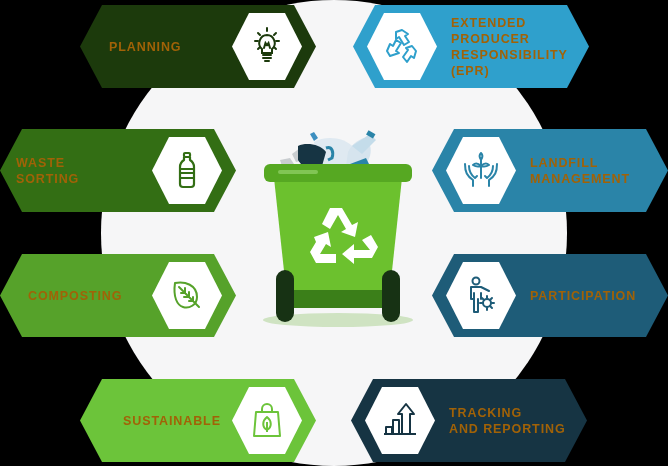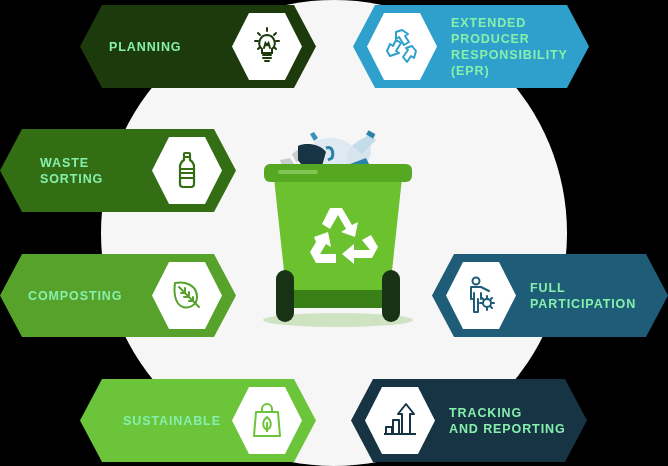--- a/index.html
+++ b/index.html
@@ -2,21 +2,21 @@
 <html><head>
 <meta charset="utf-8">
 <style>
   html, body { margin: 0; padding: 0; background: #000; }
   body { width: 668px; height: 466px; position: relative; overflow: hidden; font-family: "Liberation Sans", "DejaVu Sans", sans-serif; }
   #stage { position: absolute; left: 0; top: 0; width: 668px; height: 466px; background: #000; }
   .bg-circle { position: absolute; left: 101px; top: 0px; width: 466px; height: 466px; border-radius: 50%; background: #f6f6f7; }
   .banner { position: absolute; width: 236px; height: 83px; }
   .banner svg.shape { position: absolute; left: 0; top: 0; }
   .banner .label {
-    position: absolute; color: #86efac; font-weight: 700; font-size: 12.5px;
+    position: absolute; color: #a16207; font-weight: 700; font-size: 12.5px;
     letter-spacing: 0.9px; line-height: 16px; text-transform: uppercase;
     display: flex; flex-direction: column; justify-content: center; height: 83px; top: 0;
   }
   .banner .label span { display: block; white-space: nowrap; }
   .hex { position: absolute; top: 8px; width: 70px; height: 67px; }
   .hex svg.hexbg { position: absolute; left: 0; top: 0; }
   .hex .icon { position: absolute; left: 15px; top: 13px; width: 40px; height: 40px; }
   .bin { position: absolute; left: 258px; top: 130px; width: 160px; height: 200px; }
 </style>
 </head>
@@ -42,21 +42,21 @@
         <path d="M17 22 l1.5 -5 l1.5 2 l1.5 -2 l1.5 5"></path>
         <path d="M20 2 v3 M8 15 h3 M29 15 h3 M11 7 l2 2 M29 7 l-2 2 M11 23 l2 -2 M29 23 l-2 -2"></path>
       </svg>
     </div>
   </div>
 
   <div class="banner" style="left:0px; top:129px;">
     <svg class="shape" width="236" height="83">
         <polygon points="0,41.5 22,0 214,0 236,41.5 214,83 22,83" fill="#336e14"></polygon>
       </svg>
-    <div class="label" style="left:40px;">
+    <div class="label" style="left:16px;">
       <span>WASTE</span>
       <span>SORTING</span>
     </div>
     <div class="hex" style="left:152px;">
       <svg class="hexbg" width="70" height="67">
           <polygon points="0,33.5 17,0 53,0 70,33.5 53,67 17,67" fill="#fff"></polygon>
         </svg>
       <svg class="icon" viewBox="0 0 40 40" fill="none" stroke="#336e14" stroke-width="2.2" stroke-linejoin="round">
         <rect x="17" y="3" width="6" height="4" rx="1"></rect>
         <path d="M17 7 v3 c-3 2 -4 4 -4 7 v17 c0 2 1 3 3 3 h8 c2 0 3 -1 3 -3 v-17 c0 -3 -1 -5 -4 -7 v-3"></path>
@@ -118,39 +118,60 @@
       </svg>
     </div>
     <div class="label" style="left:98px;">
       <span>EXTENDED</span>
       <span>PRODUCER</span>
       <span>RESPONSIBILITY</span>
       <span>(EPR)</span>
     </div>
   </div>
 
+  <div class="banner" style="left:432px; top:129px;">
+    <svg class="shape" width="236" height="83">
+        <polygon points="0,41.5 22,0 214,0 236,41.5 214,83 22,83" fill="#2a84a8"></polygon>
+      </svg>
+    <div class="hex" style="left:14px;">
+      <svg class="hexbg" width="70" height="67">
+          <polygon points="0,33.5 17,0 53,0 70,33.5 53,67 17,67" fill="#fff"></polygon>
+        </svg>
+      <svg class="icon" viewBox="0 0 40 40" fill="none" stroke="#2a84a8" stroke-width="2" stroke-linecap="round" stroke-linejoin="round">
+        <path d="M20 28 v-20"></path>
+        <path d="M20 10 c-2 -3 -2 -5 0 -7 c2 2 2 4 0 7z"></path>
+        <path d="M20 16 c-3 -3 -6 -3 -8 -1 c3 2 5 2 8 1z"></path>
+        <path d="M20 16 c3 -3 6 -3 8 -1 c-3 2 -5 2 -8 1z"></path>
+        <path d="M4 14 c0 8 2 12 8 16 v6 M8 16 c0 6 2 9 6 12 l2 -2"></path>
+        <path d="M36 14 c0 8 -2 12 -8 16 v6 M32 16 c0 6 -2 9 -6 12 l-2 -2"></path>
+      </svg>
+    </div>
+    <div class="label" style="left:98px;">
+      <span>LANDFILL</span>
+      <span>MANAGEMENT</span>
+    </div>
+  </div>
 
   <div class="banner" style="left:432px; top:254px;">
     <svg class="shape" width="236" height="83">
         <polygon points="0,41.5 22,0 214,0 236,41.5 214,83 22,83" fill="#1e5c78"></polygon>
       </svg>
     <div class="hex" style="left:14px;">
       <svg class="hexbg" width="70" height="67">
           <polygon points="0,33.5 17,0 53,0 70,33.5 53,67 17,67" fill="#fff"></polygon>
         </svg>
       <svg class="icon" viewBox="0 0 40 40" fill="none" stroke="#1e5c78" stroke-width="2" stroke-linejoin="round" stroke-linecap="round">
         <circle cx="15" cy="6" r="3.5"></circle>
         <path d="M10 12 h10 l8 4 M10 12 v12 h3 v13 h4 v-13 M13 24 v-6"></path>
         <path d="M20 18 v6"></path>
         <circle cx="26" cy="28" r="4"></circle>
         <path d="M26 21 v3 M26 32 v3 M19 28 h3 M30 28 h3 M21 23 l2 2 M29 31 l2 2 M31 23 l-2 2"></path>
       </svg>
     </div>
     <div class="label" style="left:98px;">
-      <span>FULL</span>
       <span>PARTICIPATION</span>
     </div>
   </div>
 
   <div class="banner" style="left:351px; top:379px;">
     <svg class="shape" width="236" height="83">
         <polygon points="0,41.5 22,0 214,0 236,41.5 214,83 22,83" fill="#163443"></polygon>
       </svg>
     <div class="hex" style="left:14px;">
       <svg class="hexbg" width="70" height="67">

